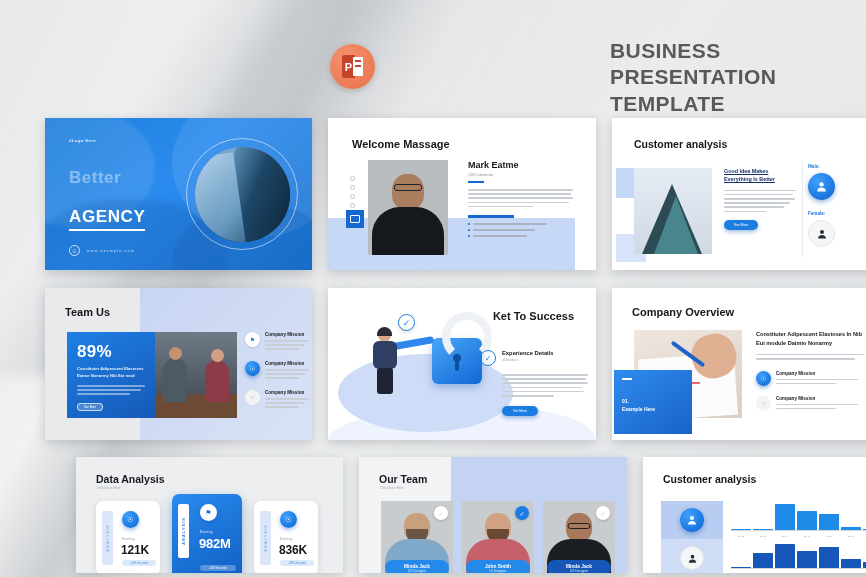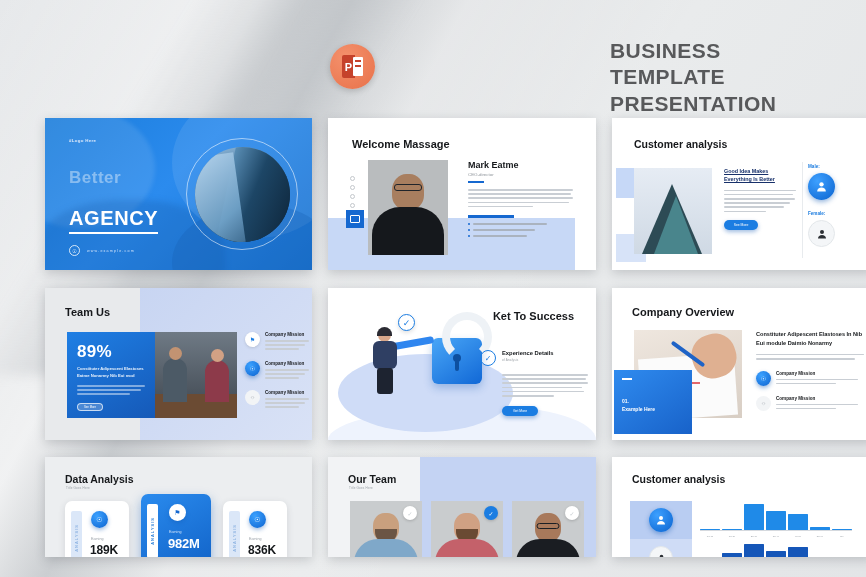--- a/index.html
+++ b/index.html
@@ -48,42 +48,42 @@
   }
 
   
   .grid{position:absolute;left:0;top:118px;width:866px;height:459px;}
   .slide{
     position:absolute;background:#fff;overflow:hidden;
     box-shadow:0 3px 10px rgba(60,66,72,.22);
   }
   .r1{top:0;height:152px;}
   .r2{top:170px;height:152px;}
-  .r3{top:339px;height:100px;}
+  .r3{top:339px;height:116px;margin-left:31px;}
   .c1{left:45px;width:267px;}
   .c2{left:328px;width:268px;}
   .c3{left:612px;width:262px;}
 
   .s-title{font-weight:bold;color:#16181b;}
   .sub-mini{font-size:3px;color:#9aa0a6;letter-spacing:.2px;}
 
   
   .hero{background:linear-gradient(135deg,#1b7ddb 0%,#2b8bee 45%,#1a72cf 100%);}
   .hero .blob1{position:absolute;left:-40px;top:-10px;width:150px;height:120px;border-radius:50%;
       background:rgba(255,255,255,.10);filter:blur(2px);}
   .hero .blob2{position:absolute;left:-10px;bottom:-40px;width:190px;height:110px;border-radius:50% 50% 40% 60%;
       background:rgba(20,90,170,.28);filter:blur(3px);}
   .hero .blob3{position:absolute;right:-30px;top:-30px;width:170px;height:150px;border-radius:50%;
       background:rgba(255,255,255,.09);}
   .hero .blob4{position:absolute;right:-20px;bottom:-45px;width:160px;height:110px;border-radius:55% 45% 50% 50%;
       background:rgba(22,95,180,.30);}
   .logo-here{position:absolute;left:24px;top:20px;font-size:4.4px;color:#dce9fb;letter-spacing:.3px;font-weight:bold;}
   .hero-digital{position:absolute;left:24px;top:50px;font-size:17px;font-weight:bold;color:rgba(255,255,255,.40);letter-spacing:.5px;}
   .hero-market{position:absolute;left:24px;top:63px;font-size:24px;font-weight:bold;color:#fff;letter-spacing:.6px;}
-  .hero-agency{position:absolute;left:24px;top:89px;font-size:20px;font-weight:bold;color:#fff;letter-spacing:.6px;
+  .hero-agency{position:absolute;left:24px;top:89px;font-size:17px;font-weight:bold;color:#fff;letter-spacing:.6px;
       border-bottom:2px solid #fff;padding-bottom:2px;display:inline-block;}
   .hero-foot{position:absolute;left:24px;bottom:14px;display:flex;align-items:center;gap:7px;}
   .hero-foot .fic{width:11px;height:11px;border-radius:50%;border:1px solid rgba(255,255,255,.8);
       display:flex;align-items:center;justify-content:center;font-size:5px;color:#fff;}
   .hero-foot .furl{font-size:3.6px;color:#cfe2fa;letter-spacing:1.2px;}
   .hero-circle{position:absolute;right:14px;top:20px;width:112px;height:112px;border-radius:50%;
       border:1px solid rgba(255,255,255,.55);display:flex;align-items:center;justify-content:center;}
   .hero-photo{width:95px;height:95px;border-radius:50%;overflow:hidden;position:relative;
       background:linear-gradient(165deg,#9fc6e6 0%,#3f6f96 30%,#13314c 62%,#0d2337 100%);}
   .hero-photo:before{content:"";position:absolute;left:30px;top:-10px;width:70px;height:130px;
@@ -274,22 +274,22 @@
 
 <div class="header">
   <div class="ppt-badge">
     <div class="ppt-glyph">
       <div class="pp-left">P</div>
       <div class="pp-right"></div>
     </div>
   </div>
   <div class="head-title">
     <div>BUSINESS</div>
+    <div>PRESENTATION</div>
     <div>TEMPLATE</div>
-    <div>PRESENTATION</div>
   </div>
 </div>
 
 <div class="grid">
 
   <div class="slide r1 c1 hero">
     <div class="blob1"></div>
     <div class="blob2"></div>
     <div class="blob3"></div>
     <div class="blob4"></div>
@@ -528,21 +528,21 @@
     <div class="sl7-title s-title">Data Analysis</div>
     <div class="sub-mini" style="position:absolute;left:21px;top:29px">Title Goes Here</div>
     <div class="da-wrap">
 
       <div class="da-card">
         <div class="vtab">
             <span>ANALYSIS</span>
           </div>
         <div class="da-ic">☉</div>
         <div class="da-lbl">Earning</div>
-        <div class="da-num">189K</div>
+        <div class="da-num">121K</div>
         <div class="da-pill">+10% this week</div>
       </div>
 
       <div class="da-card mid">
         <div class="vtab">
             <span>ANALYSIS</span>
           </div>
         <div class="da-ic">⚑</div>
         <div class="da-lbl">Earning</div>
         <div class="da-num">982M</div>

